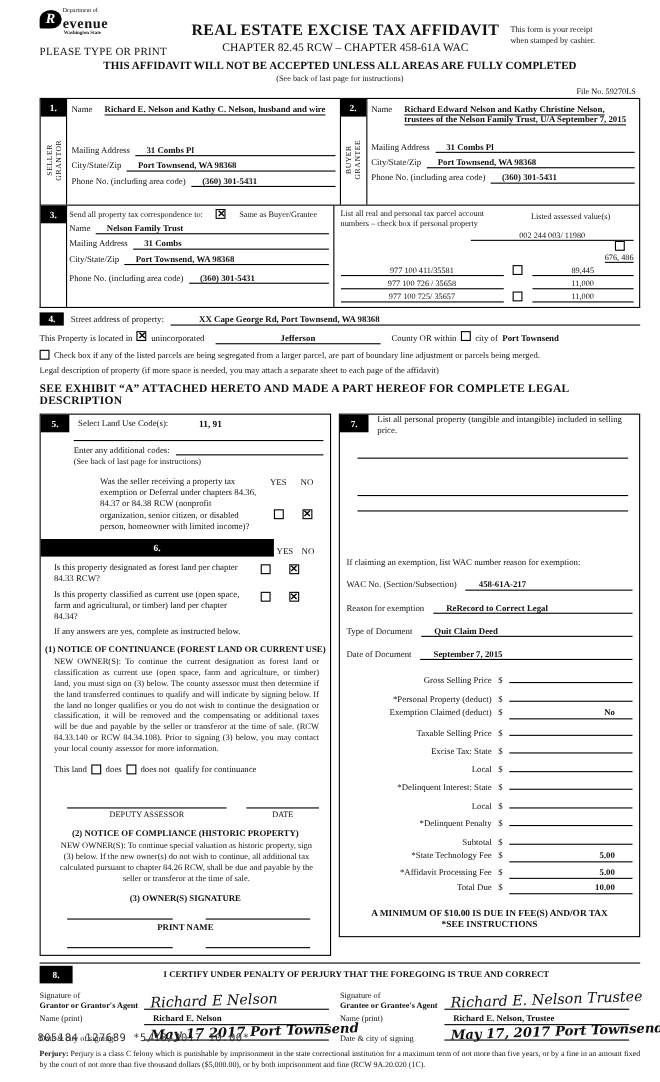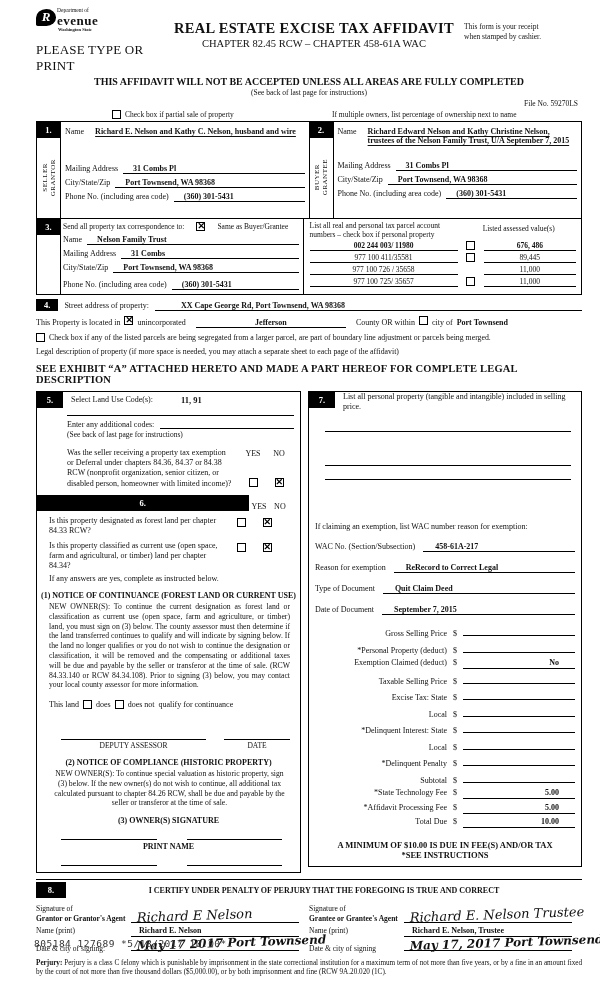--- a/index.html
+++ b/index.html
@@ -12,21 +12,21 @@
   .hdr { display:flex; align-items:flex-start; }
   .hdr-left { width:128px; }
   .logo { display:flex; align-items:center; }
   .logo-mark { display:inline-flex; align-items:center; justify-content:center;
                width:20px; height:17px; background:#000; color:#fff; border-radius:60% 55% 55% 10%;
                font-weight:bold; font-style:italic; font-size:13px; }
   .logo-right { display:flex; flex-direction:column; line-height:1; margin-left:1px; }
   .logo-dept { font-size:5.5px; }
   .logo-name { font-weight:bold; font-size:13px; letter-spacing:0.5px; }
   .logo-tag { font-size:4.5px; font-weight:bold; margin-left:22px; display:block; }
-  .please-type { font-size:13px; margin-top:10px; letter-spacing:0.2px; }
+  .please-type { font-size:10px; margin-top:10px; letter-spacing:0.2px; }
   .hdr-center { flex:1; text-align:center; padding-top:12px; }
   .form-title { font-size:14.5px; font-weight:bold; letter-spacing:0.3px; }
   .form-subtitle { font-size:10.5px; margin-top:1px; }
   .hdr-right { width:118px; font-size:7.5px; padding-top:14px; line-height:1.3; }
   .warning { text-align:center; font-weight:bold; font-size:10px; margin-top:2px; }
   .see-back { text-align:center; font-size:7.5px; margin-top:1px; }
   .file-no { text-align:right; font-size:7.5px; padding-right:4px; margin-top:2px;font-family:Liberation Serif, serif; }
   .chk-row { display:flex; font-size:7.5px; margin-top:2px; align-items:center; }
   .chk-row .left { margin-left:76px; display:flex; align-items:center; gap:4px; }
   .chk-row .right { margin-left:auto; width:250px; }
@@ -60,21 +60,21 @@
   .row3 { display:flex; border:1px solid #000; border-top:none; }
   .row3-left { width:49%; border-right:1px solid #000; display:flex; }
   .row3-left-strip { width:24px; }
   .row3-left-content { flex:1; padding:1px 4px 4px 2px; }
   .corr-line { font-size:7.5px; display:flex; align-items:center; gap:12px; margin-top:2px; }
   .row3-right { flex:1; padding:2px 5px 4px 6px; }
   .parcel-hdr { display:flex; font-size:7.5px; }
   .parcel-hdr .ph-left { width:57%; line-height:1.2; }
   .parcel-hdr .ph-right { flex:1; text-align:center; padding-top:3px; }
   .parcel-row { display:flex; align-items:flex-end; font-size:7.5px; margin-top:2px; }
-  .parcel-row.bold { font-weight:bold; }
+  .parcel-row.bold { font-weight:normal;flex-direction:column; }
   .parcel-num { width:148px; border-bottom:1px solid #000; text-align:center; }
   .parcel-cb-wrap { width:26px; text-align:center; }
   .parcel-val { flex:1; border-bottom:1px solid #000; text-align:center; }
 
   
   .sec4-street { display:flex; align-items:baseline; margin-top:4px; font-size:8px; }
   .sec4-street .sec-num-inline { background:#000; color:#fff; font-weight:bold; font-size:8.5px;
        padding:1px 8px; margin-right:6px; }
   .sec4-street .lbl { white-space:nowrap; margin-right:6px; }
   .sec4-street .val { flex:1; border-bottom:1px solid #000; font-weight:bold; padding-left:26px; }
@@ -96,21 +96,21 @@
   .s-head .sec-num-box { width:26px; }
   .sec5-head .s5-label { font-size:8px; margin-left:8px; }
   .sec5-head .s5-value { font-weight:bold; font-size:8.5px; margin-left:28px; }
   .ul-line { border-bottom:1px solid #000; margin:2px 6px 0 30px; height:6px; }
   .addl-row { display:flex; align-items:flex-end; font-size:8px; margin:4px 6px 0 30px; }
   .addl-row .lbl { white-space:nowrap; margin-right:6px; }
   .addl-row .fill { flex:1; border-bottom:1px solid #000; }
   .see-note { font-size:7.5px; margin:1px 0 0 30px; }
 
   .q5 { display:flex; margin:9px 8px 0 30px; }
-  .q5-text { flex:1; font-size:8px; line-height:1.3; padding-right:6px; }
+  .q5-text { flex:1; font-size:8px; line-height:1.3; padding-right:6px;margin-left:24px; }
   .yn-grid { display:grid; grid-template-columns:26px 26px; row-gap:20px; justify-items:center;
              font-size:8px; align-content:start; padding-top:1px; }
   .s6-head { display:flex; align-items:flex-end; margin-top:6px; }
   .s6-head .spacer { flex:1; }
   .s6-head .yn { width:26px; text-align:center; font-size:8px; }
   .s6-head .yn-pad { width:12px; }
   .q-row { display:flex; margin:5px 8px 0 12px; }
   .q-text { flex:1; font-size:8px; line-height:1.25; padding-right:6px; }
   .q-yes,.q-no { width:26px; display:flex; justify-content:center; align-items:flex-start; padding-top:2px; }
   .q-pad { width:12px; }
@@ -199,27 +199,20 @@
     </div>
     <div class="hdr-right">
       <div>This form is your receipt</div>
       <div>when stamped by cashier.</div>
     </div>
   </div>
   <div class="warning">THIS AFFIDAVIT WILL NOT BE ACCEPTED UNLESS ALL AREAS ARE FULLY COMPLETED</div>
   <div class="see-back">(See back of last page for instructions)</div>
   <div class="file-no">File No. 59270LS</div>
 
-  <div class="chk-row">
-    <span class="left">
-      <span class="cb"></span>
-      <span>Check box if partial sale of property</span>
-    </span>
-    <span class="right">If multiple owners, list percentage of ownership next to name</span>
-  </div>
 
   <div class="parties">
     <div class="party first">
       <div class="side-strip">
         <div class="sec-num-box">1.</div>
         <div class="side-label">
           <span>SELLER</span>
             <span>GRANTOR</span>
         </div>
       </div>

